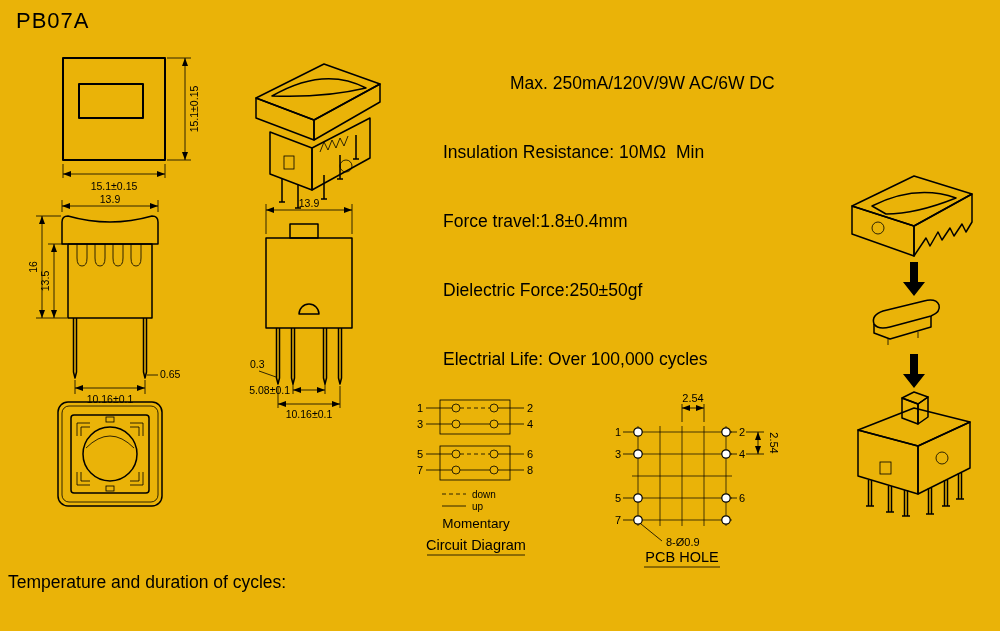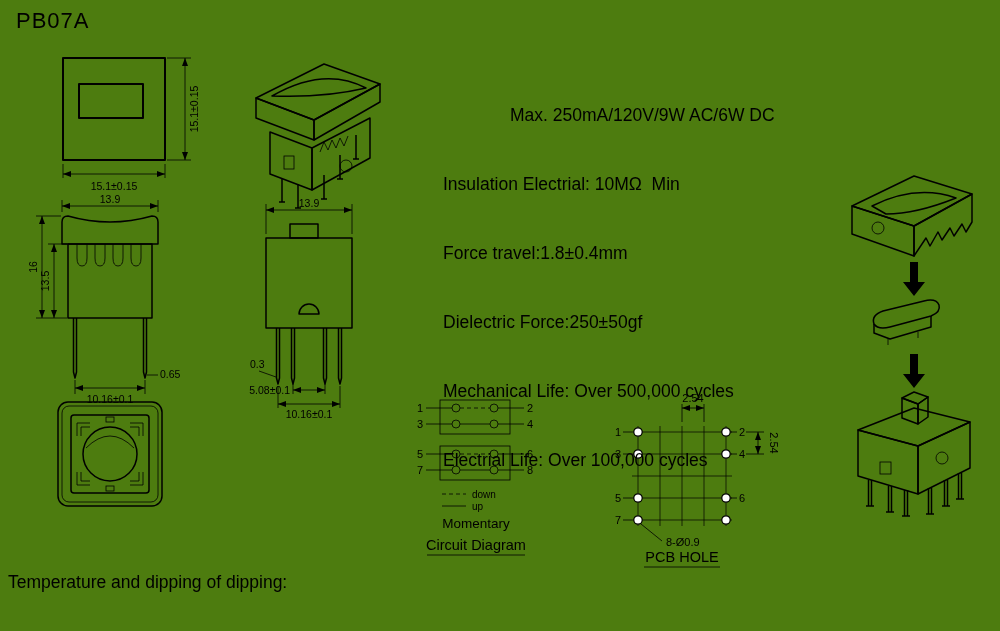--- a/index.html
+++ b/index.html
@@ -1,33 +1,33 @@
 <!DOCTYPE html>
 <html><head>
 <meta charset="utf-8">
 <style>
   html,body{margin:0;padding:0;background:#fff;}
-  .page{position:relative;width:1000px;height:631px;background:#4d7c0f;
+  .page{position:relative;width:1000px;height:631px;background:#eab308;
         font-family:"Liberation Sans",sans-serif;color:#000;overflow:hidden;}
   .abs{position:absolute;}
   svg.drawing{position:absolute;overflow:visible;}
   svg text{font-family:"Liberation Sans",sans-serif;fill:#000;}
   .s  {stroke:#000;stroke-width:1.5;fill:none;stroke-linejoin:round;}
   .s2 {stroke:#000;stroke-width:2;fill:none;stroke-linejoin:round;}
   .t  {stroke:#000;stroke-width:0.8;fill:none;}
   .g  {stroke:#000;stroke-width:0.7;fill:none;}
   .dash{stroke-dasharray:4 3;}
   .fb {fill:#000;stroke:none;}
   .hole{fill:#fff;stroke:#000;stroke-width:1.2;}
   .dim{font-size:10.5px;}
   .num{font-size:11px;}
   .cap{font-size:14.5px;}
   .title{left:16px;top:8px;font-size:22px;letter-spacing:1px;}
   .specs{left:443px;top:26px;font-size:17.5px;line-height:23px;white-space:pre;}
-  .specs .ind1{padding-left:67px;margin-top:32px;}
+  .specs .ind1{padding-left:67px;}
   .dipping{left:8px;top:520px;font-size:17.5px;line-height:25px;white-space:pre;}
 </style>
 </head>
 <body>
 
 <div class="page">
 
   <div class="abs title">PB07A</div>
 
   <svg class="drawing" style="left:55px;top:46px" width="155" height="155">
@@ -303,32 +303,31 @@
         <path d="M66.5,328 V354 M69.5,328 V354 M64,354 H72"></path>
         <path d="M90.5,326 V352 M93.5,326 V352 M88,352 H96"></path>
         <path d="M106.5,318 V344 M109.5,318 V344 M104,344 H112"></path>
         <path d="M120.5,311 V337 M123.5,311 V337 M118,337 H126"></path>
       </g>
     </g>
   </svg>
 
   <div class="abs specs">
     <div class="ind1">Max. 250mA/120V/9W AC/6W DC</div>
-    <div>Insulation Electrial: 10MΩ  Min</div>
+    <div>Insulation Resistance: 10MΩ  Min</div>
     <div>Force travel:1.8±0.4mm</div>
     <div>Dielectric Force:250±50gf</div>
-    <div>Mechanical Life: Over 500,000 cycles</div>
     <div>Electrial Life: Over 100,000 cycles</div>
     
     
     
     
     
   </div>
 
   <div class="abs dipping">
-    <div>Temperature and dipping of dipping:</div>
+    <div>Temperature and duration of cycles:</div>
     
     
     
   </div>
 
 </div>
 
 </body></html>

